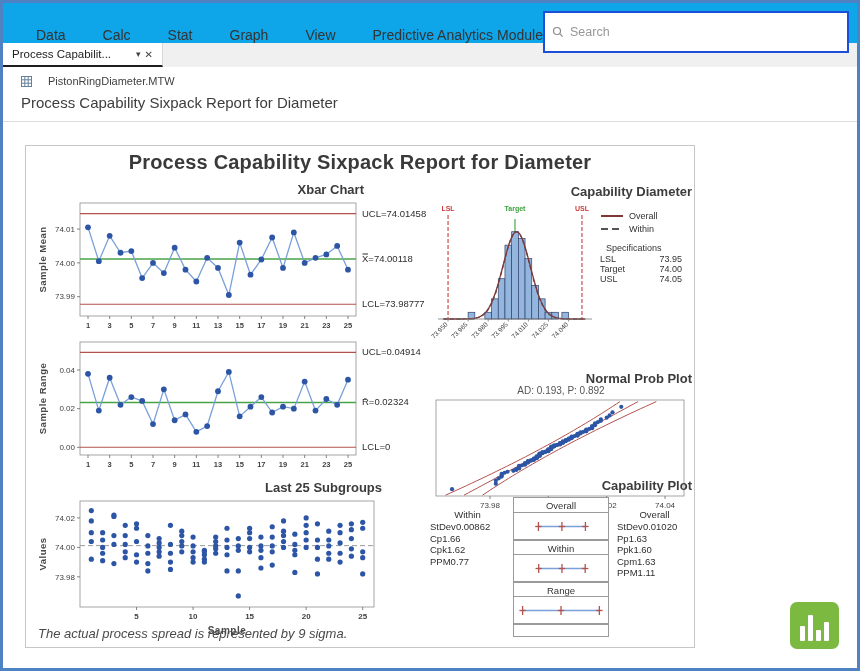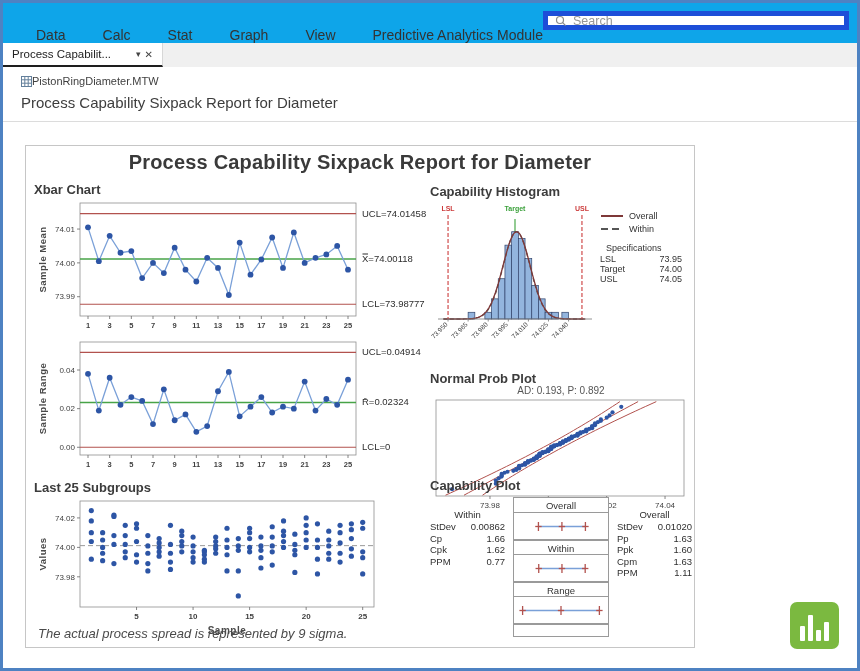--- a/index.html
+++ b/index.html
@@ -3,41 +3,41 @@
 <meta charset="utf-8">
 <style>
   * { margin:0; padding:0; box-sizing:border-box; }
   html,body { width:860px; height:671px; background:#e8e8e8; }
   body { font-family:"Liberation Sans", sans-serif; position:relative; overflow:hidden; }
   .window { position:absolute; inset:0; border:3px solid #4e82c2; background:#fff; overflow:hidden; }
 
   
   .menubar { height:40px; display:flex; align-items:flex-end; gap:37px; padding-left:33px; font-size:14px; color:#333; background:#0ea5e9; position:relative; }
   .menu-item { cursor:default; white-space:nowrap; }
-  .searchbox { position:absolute; left:540px; top:8px; width:306px; height:19px; border:5px solid #1d4ed8; background:#fff; display:flex; align-items:center; padding:0 7px; gap:6px; }
+  .searchbox { position:absolute; left:540px; top:8px; width:306px; height:42px; border:2px solid #1d4ed8; background:#fff; display:flex; align-items:center; padding:0 7px; gap:6px; }
   .searchbox input { border:none; outline:none; flex:1; font-size:12.5px; font-family:"Liberation Sans", sans-serif; color:#333; background:transparent; }
   .searchbox input::placeholder { color:#979797; }
 
   
   .tabbar { height:24px; background:#f0f0f0; display:flex; }
   .tab { width:160px; background:#fff; border-right:1px solid #d7d7d7; border-bottom:2px solid #1e1e1e; display:flex; align-items:center; gap:4px; padding:0 9px; font-size:11.5px; color:#222; }
   .tab-label { flex:1; white-space:nowrap; overflow:hidden; }
   .tab .caret { font-size:9px; color:#444; }
   .tab .close { font-size:10px; color:#444; }
 
   
-  .worksheet-row { margin:8px 5px 0 18px; display:flex; align-items:center; gap:0; font-size:11px; color:#3f3f3f; }
+  .worksheet-row { margin:8px 5px 0 18px; display:flex; align-items:center; gap:16px; font-size:11px; color:#3f3f3f; }
   .doc-heading { margin:7px 0 10px 18px; font-size:15px; color:#3d3d3d; }
   .divider { height:1px; background:#dcdcdc; }
 
   
   .graph-container { position:absolute; left:22px; top:142px; width:670px; height:503px; border:1px solid #c6c6c6; background:#fff; }
   .report-title { text-align:center; margin-top:5px; font-size:20px; font-weight:bold; color:#3a3a3a; letter-spacing:.2px; }
   .panel { position:absolute; }
-  .chart-title { font-size:13px; font-weight:bold; color:#3c3c3c; text-align:left; }
+  .chart-title { font-size:13px; font-weight:bold; color:#3c3c3c; text-align:right; }
   .subtitle { font-size:10px; color:#555; text-align:center; margin-top:-1px; }
   #p-xbar { left:8px; top:36px;  width:400px; }
   #p-hist { left:404px; top:38px; width:262px; }
   #p-r    { left:8px; top:190px; width:400px; }
   #p-prob { left:404px; top:189px; width:262px;margin-top:36px; }
   #p-last { left:8px; top:334px; width:400px; }
   #p-cap  { left:404px; top:332px; width:262px; }
   #p-xbar .chart-title, #p-r .chart-title { width:330px; }
   #p-last .chart-title { width:348px; }
   .footnote { position:absolute; left:12px; bottom:6px; font-style:italic; font-size:13px; color:#4a4a4a; }
@@ -45,21 +45,21 @@
   .hist-flex { display:flex; margin-top:2px; }
   .hist-aside { width:90px; font-size:9px; color:#333; padding-top:10px; }
   .legend-row { display:flex; align-items:center; gap:5px; margin-bottom:3px; }
   .spec-block { margin-top:9px; }
   .spec-title { margin-bottom:1px; padding-left:6px; }
   .spec-row { display:flex; justify-content:space-between; padding-right:8px; }
 
   .cap-body { display:flex; gap:8px; margin-top:4px; }
   .cap-table { font-size:9.5px; color:#2f2f2f; width:80px; margin-top:12px; }
   .cap-table .hd { text-align:center; margin-bottom:1px; }
-  .cap-row { display:flex; justify-content:space-between; line-height:11.5px; }
+  .cap-row { display:flex; line-height:11.5px; }
   .cap-col { width:96px; border:1px solid #9a9a9a; background:#fff; }
   .cap-cell-h { border-bottom:1px solid #9a9a9a; text-align:center; font-size:9.5px; height:15px; line-height:15px; color:#333; }
   .cap-cell-h + .cap-cell-i { border-bottom:1px solid #9a9a9a; }
   .cap-cell-i { height:27px; }
   .cap-spacer { height:12px; }
 
   .minitab-logo { position:absolute; left:787px; top:599px; width:49px; height:47px; border-radius:7px; display:flex; align-items:flex-end; justify-content:center; gap:3px; padding-bottom:8px; }
   .minitab-logo .bar { width:5px; background:#fff; border-radius:1px; }
 </style>
 </head>
@@ -176,21 +176,21 @@
             <circle cx="303.1666666666667" cy="48.967065868295144" r="2.9" fill="#2d55a5"></circle>
             <circle cx="314" cy="72.6497005988027" r="2.9" fill="#2d55a5"></circle>
           </g>
           <text x="328" y="19.555688622787486" font-size="9.5" fill="#2e2e2e" font-family="Liberation Sans, sans-serif">UCL=74.01458</text>
           <text x="328" y="64.89101796407088" font-size="9.5" fill="#2e2e2e" font-family="Liberation Sans, sans-serif">X̿=74.00118</text>
           <text x="328" y="110.26017964074244" font-size="9.5" fill="#2e2e2e" font-family="Liberation Sans, sans-serif">LCL=73.98777</text>
         </svg>
     </div>
 
     <div class="panel" id="p-hist">
-      <div class="chart-title">Capability Histogram</div>
+      <div class="chart-title">Capability Diameter</div>
       <div class="hist-flex">
         <svg id="svg-hist" width="170" height="150">
             <line x1="85" y1="18" x2="85" y2="118" stroke="#3aa03a" stroke-width="1.1"></line>
             <g>
               <rect x="38.130434782616966" y="111.28571428571429" width="6.695652173906431" height="6.714285714285708" fill="#93b5de" stroke="#31436b" stroke-width="0.7"></rect>
               <rect x="54.86956521740206" y="111.28571428571429" width="6.695652173906424" height="6.714285714285708" fill="#93b5de" stroke="#31436b" stroke-width="0.7"></rect>
               <rect x="61.56521739130849" y="97.85714285714286" width="6.695652173906417" height="20.14285714285714" fill="#93b5de" stroke="#31436b" stroke-width="0.7"></rect>
               <rect x="68.2608695652149" y="77.71428571428572" width="6.6956521739064385" height="40.28571428571428" fill="#93b5de" stroke="#31436b" stroke-width="0.7"></rect>
               <rect x="74.95652173914037" y="44.14285714285714" width="6.695652173906424" height="73.85714285714286" fill="#93b5de" stroke="#31436b" stroke-width="0.7"></rect>
               <rect x="81.6521739130468" y="30.714285714285708" width="6.695652173906424" height="87.28571428571429" fill="#93b5de" stroke="#31436b" stroke-width="0.7"></rect>

